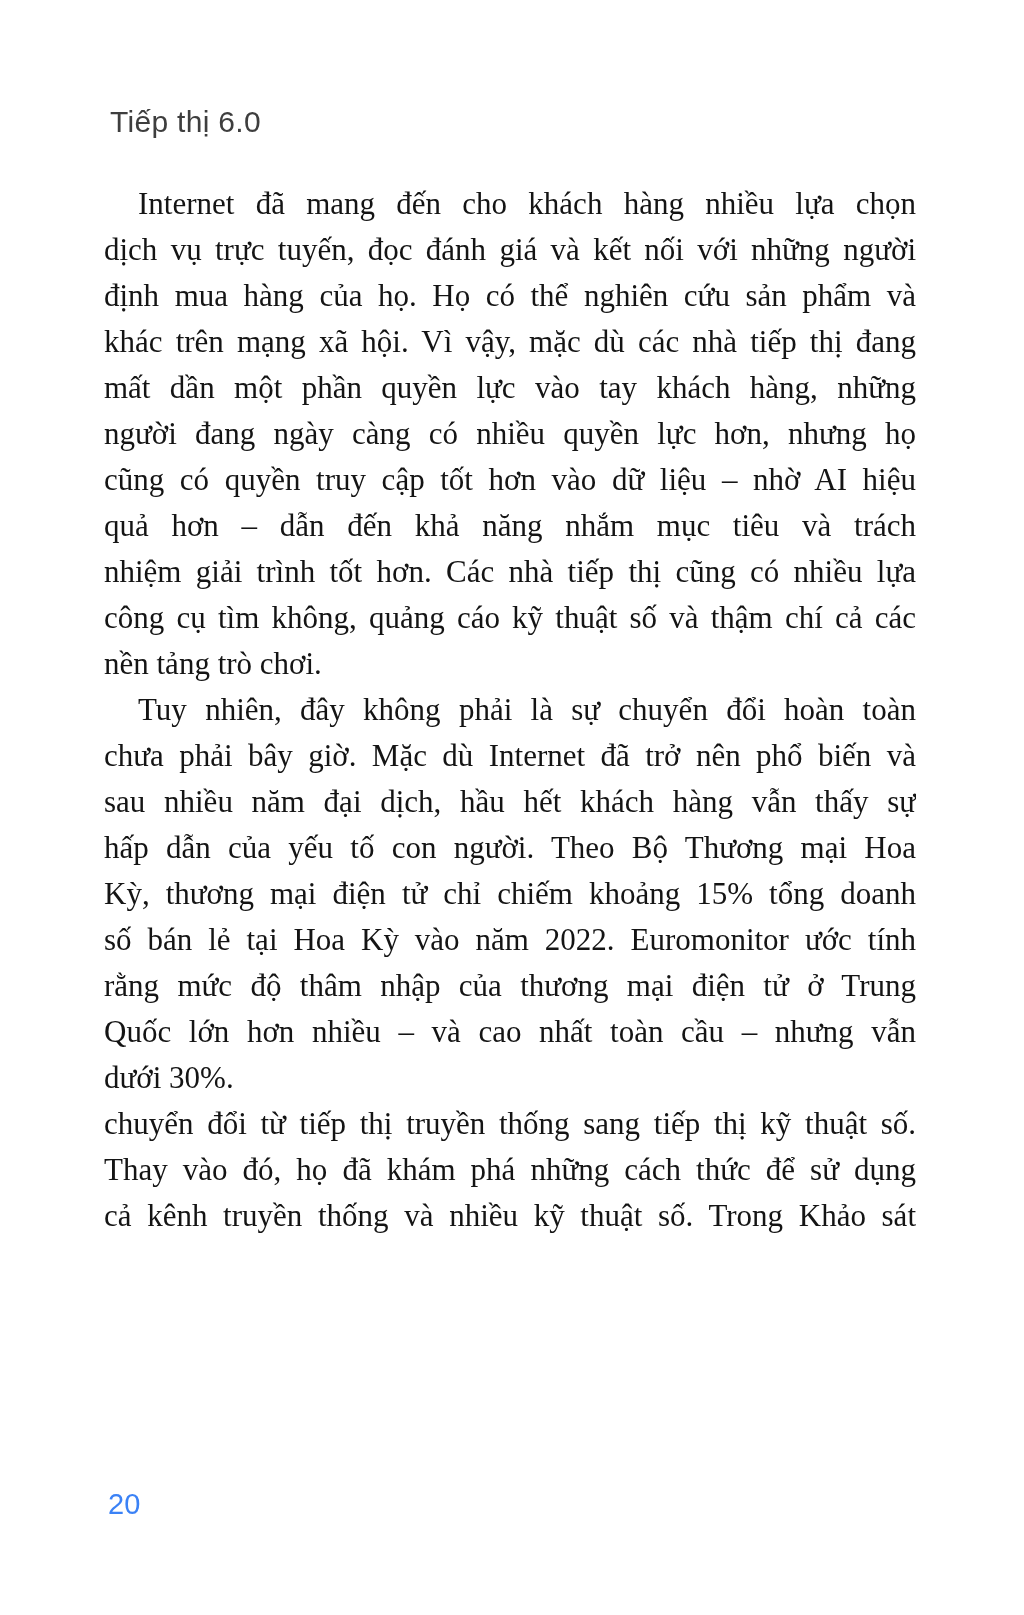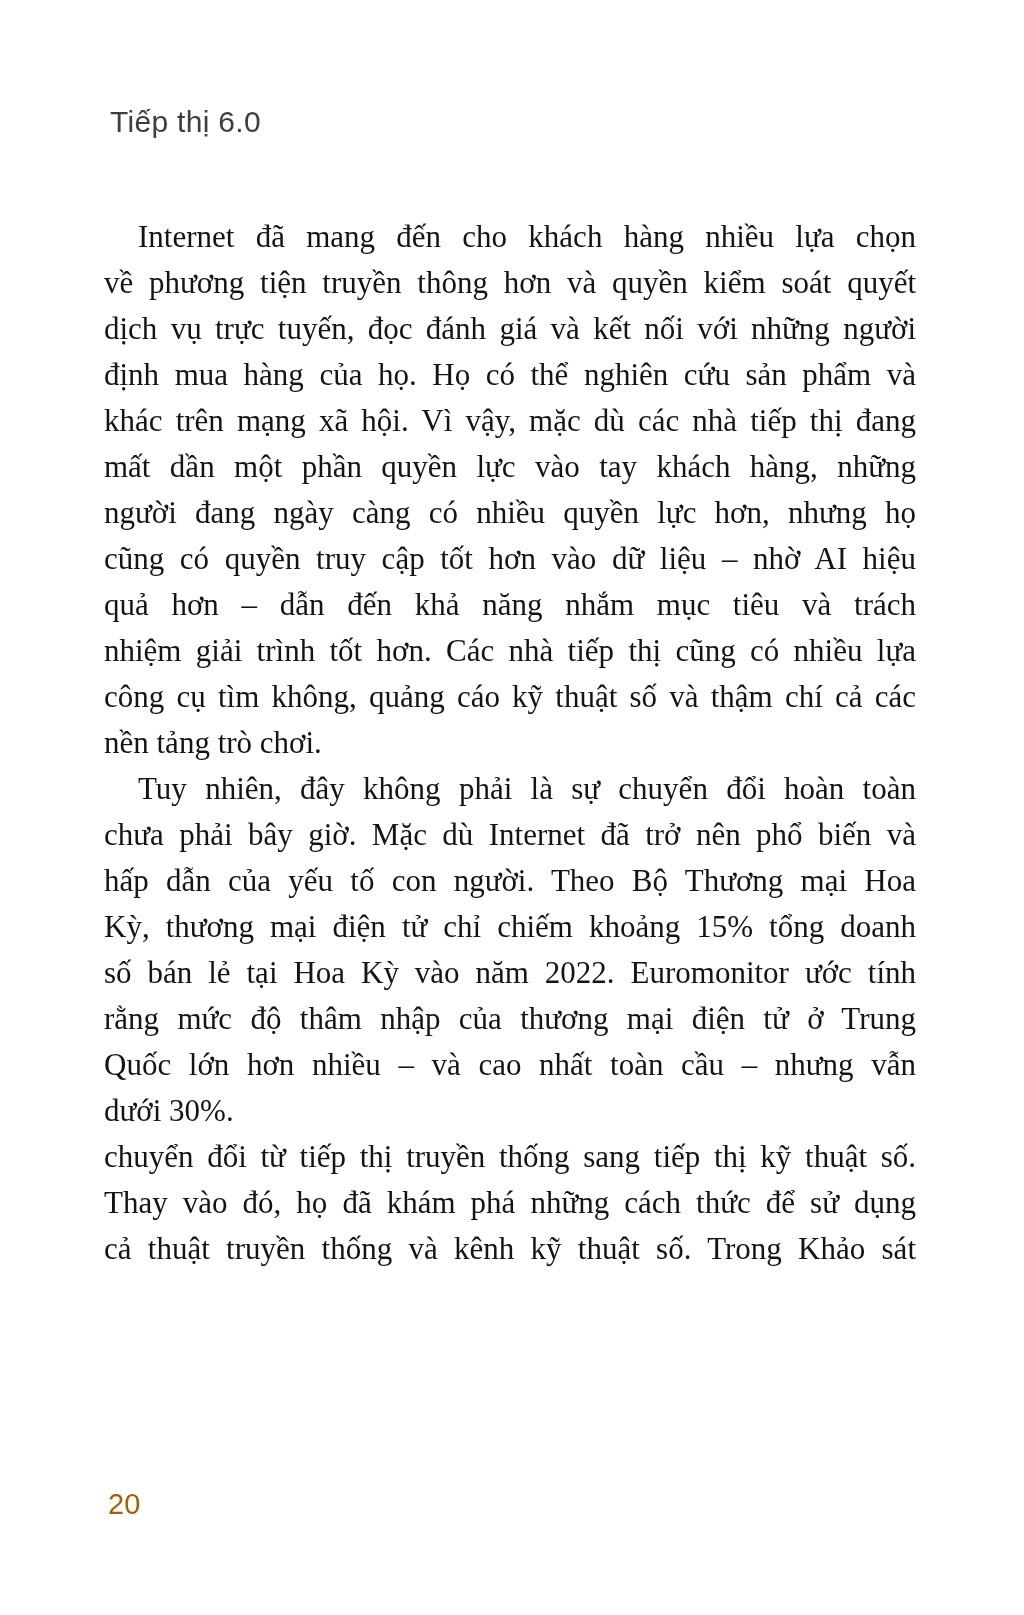--- a/index.html
+++ b/index.html
@@ -17,77 +17,77 @@
     top: 103px;
     font-family: "Liberation Sans", sans-serif;
     font-size: 30px;
     line-height: 1.25;
     color: #3e3e3e;
     letter-spacing: 0.3px;
   }
   .body-text {
     position: absolute;
     left: 104px;
-    top: 214px;
+    top: 181px;
     width: 812px;
     font-family: "Liberation Serif", "DejaVu Serif", serif;
     font-size: 31px;
     color: #141414;
   }
   .line {
     height: 46px;
     line-height: 46px;
     text-align: justify;
     text-align-last: justify;
     overflow: hidden;
   }
   .line.first { text-indent: 34px; }
   .line.no-stretch { text-align-last: left; }
   .page-number {
     position: absolute;
     left: 108px;
     top: 1488px;
     font-family: "Liberation Sans", sans-serif;
     font-size: 29px;
-    color: #a16207;
+    color: #3b82f6;
     text-align: right;
   }
 </style>
 </head>
 <body>
 
 <div class="page">
   <div class="running-head">Tiếp thị 6.0</div>
 
   <div class="body-text" id="body-text">
       <div>
         <div class="line first">Internet đã mang đến cho khách hàng nhiều lựa chọn</div>
-        <div class="line">về phương tiện truyền thông hơn và quyền kiểm soát quyết</div>
         <div class="line">dịch vụ trực tuyến, đọc đánh giá và kết nối với những người</div>
         <div class="line">định mua hàng của họ. Họ có thể nghiên cứu sản phẩm và</div>
         <div class="line">khác trên mạng xã hội. Vì vậy, mặc dù các nhà tiếp thị đang</div>
         <div class="line">mất dần một phần quyền lực vào tay khách hàng, những</div>
         <div class="line">người đang ngày càng có nhiều quyền lực hơn, nhưng họ</div>
         <div class="line">cũng có quyền truy cập tốt hơn vào dữ liệu – nhờ AI hiệu</div>
         <div class="line">quả hơn – dẫn đến khả năng nhắm mục tiêu và trách</div>
         <div class="line">nhiệm giải trình tốt hơn. Các nhà tiếp thị cũng có nhiều lựa</div>
         <div class="line">công cụ tìm không, quảng cáo kỹ thuật số và thậm chí cả các</div>
         <div class="line no-stretch">nền tảng trò chơi.</div>
       </div>
       <div>
         <div class="line first">Tuy nhiên, đây không phải là sự chuyển đổi hoàn toàn</div>
         <div class="line">chưa phải bây giờ. Mặc dù Internet đã trở nên phổ biến và</div>
+        <div class="line">sau nhiều năm đại dịch, hầu hết khách hàng vẫn thấy sự</div>
         <div class="line">hấp dẫn của yếu tố con người. Theo Bộ Thương mại Hoa</div>
         <div class="line">Kỳ, thương mại điện tử chỉ chiếm khoảng 15% tổng doanh</div>
         <div class="line">số bán lẻ tại Hoa Kỳ vào năm 2022. Euromonitor ước tính</div>
         <div class="line">rằng mức độ thâm nhập của thương mại điện tử ở Trung</div>
         <div class="line">Quốc lớn hơn nhiều – và cao nhất toàn cầu – nhưng vẫn</div>
         <div class="line no-stretch">dưới 30%.</div>
       </div>
       <div>
         <div class="line">chuyển đổi từ tiếp thị truyền thống sang tiếp thị kỹ thuật số.</div>
         <div class="line">Thay vào đó, họ đã khám phá những cách thức để sử dụng</div>
-        <div class="line">cả thuật truyền thống và kênh kỹ thuật số. Trong Khảo sát</div>
+        <div class="line">cả kênh truyền thống và nhiều kỹ thuật số. Trong Khảo sát</div>
       </div>
     </div>
 
   <div class="page-number">20</div>
 </div>
 
 </body></html>

